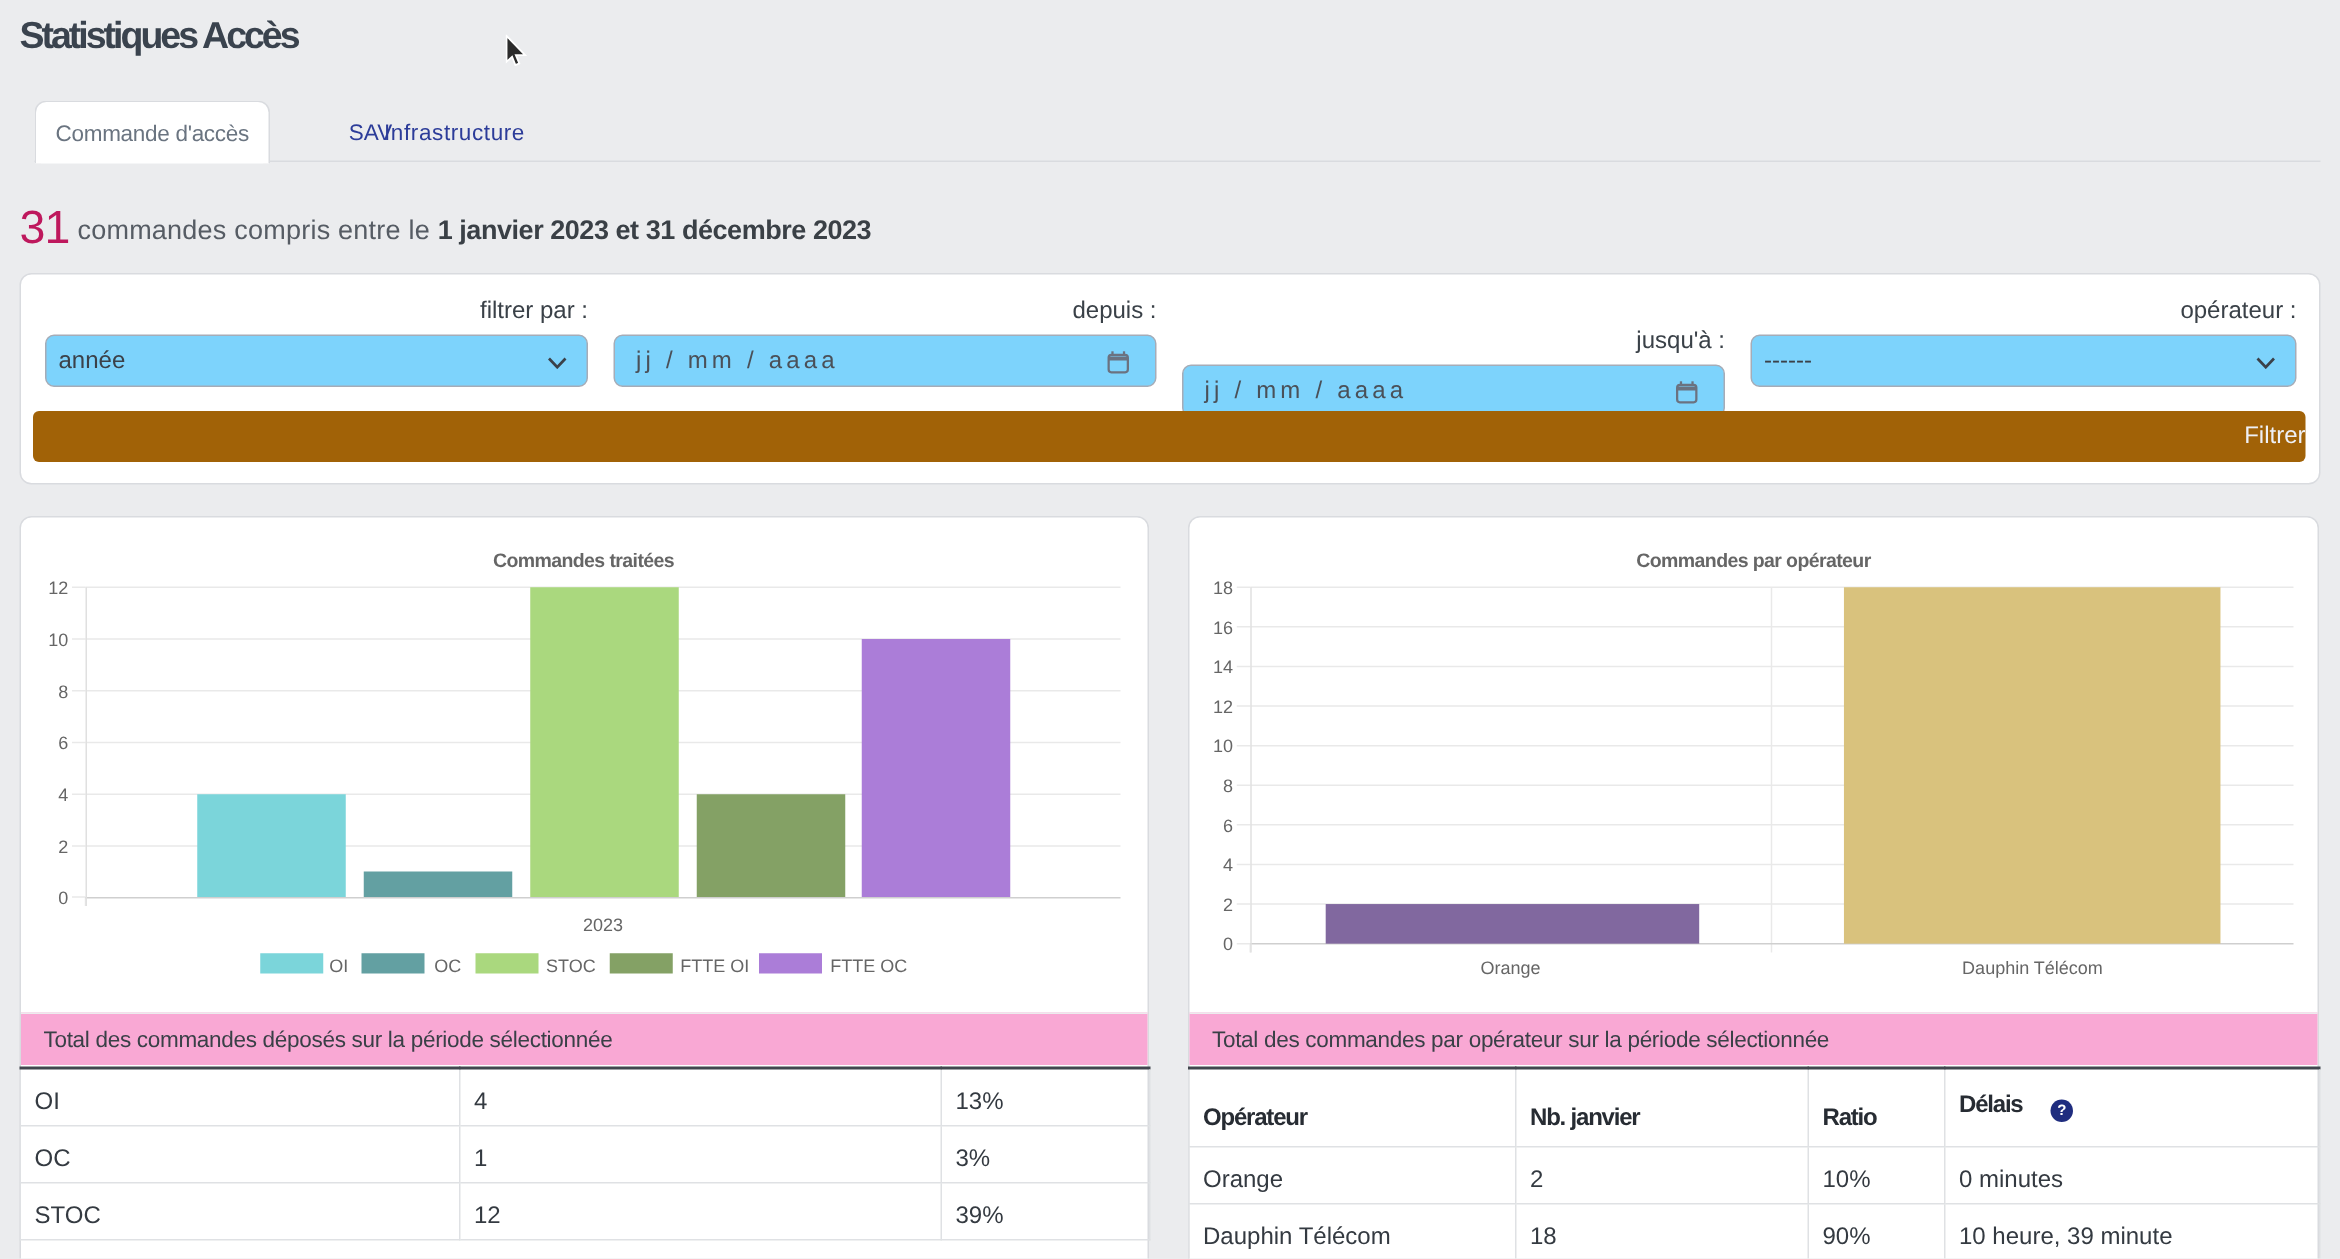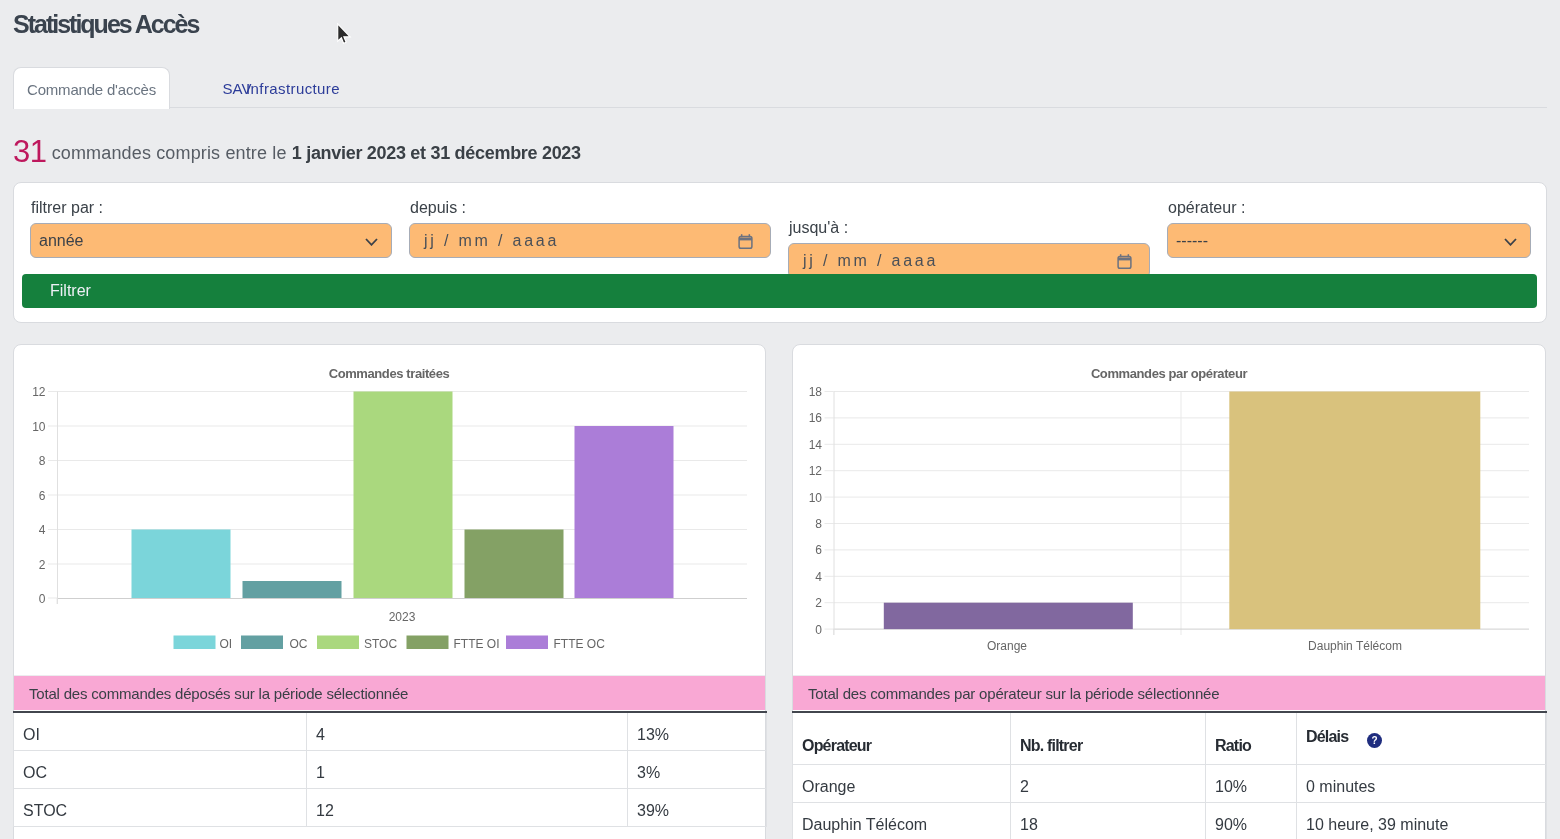--- a/index.html
+++ b/index.html
@@ -10,52 +10,52 @@
     font-family: "Liberation Sans", sans-serif;
     position: relative;
   }
   .abs { position: absolute; }
   h1 {
     position: absolute; left: 13px; top: 10px;
     font-size: 25px; font-weight: 700; color: #3a434e;
     letter-spacing: -2px;
   }
   
-  .tabs { position: absolute; left: 13px; top: 67px; right: 13px; height: 41px;
+  .tabs { position: absolute; left: 23px; top: 67px; right: 13px; height: 41px;
           border-bottom: 1px solid #d9dbdf; }
   .tab { position: absolute; top: 0; height: 41px; line-height: 44px;
          font-size: 15px; text-align: center; }
   .tab.active {
     background: #fff; border: 1px solid #d9dbdf; border-bottom: 0;
     border-radius: 8px 8px 0 0; color: #6a7480; height: 42px;
     font-size: 15px; letter-spacing: -0.2px;
   }
   .tab.other { color: #2c3c99; }
   
   .countline { position: absolute; left: 13px; top: 134px; font-size: 18px; color: #565c64; letter-spacing: 0.15px; }
   .countline .big { font-size: 31px; font-weight: 400; color: #be185d; vertical-align: -3px; letter-spacing: -0.5px; }
   .countline .bold { font-weight: 700; color: #3a4046; letter-spacing: -0.3px; }
   
   .filtercard {
     position: absolute; left: 13px; top: 182px; width: 1534px; height: 141px;
     background: #fff; border: 1px solid #d9dbdf; border-radius: 8px;
   }
-  .fcol { position: absolute; top: 16px; }
+  .fcol { position: absolute; top: 16px; text-align: right; }
   .flabel { font-size: 16px; color: #3a4148; display: block; margin-bottom: 6px; margin-left: 1px; }
   .fctl {
     height: 35px; width: 100%; border: 1px solid #a6acb7; border-radius: 6px;
-    background: #fdba74; font-size: 16px; color: #3b4149;
+    background: #7dd3fc; font-size: 16px; color: #3b4149;
     display: flex; align-items: center; padding: 0 8px; position: relative;
   }
   .fctl svg { position: absolute; }
   .dateph { color: #4a5058; letter-spacing: 2.8px; padding-left: 14px; }
   .filterbtn {
     position: absolute; left: 8px; right: 9px; top: 91px; height: 34px;
-    background: #15803d; border-radius: 4px; color: #eef0f6;
-    font-size: 16px; text-align: left; line-height: 34px; padding-left: 28px;
+    background: #a16207; border-radius: 4px; color: #eef0f6;
+    font-size: 16px; text-align: right; line-height: 34px; padding-left: 28px;
   }
   
   .card {
     position: absolute; top: 344px; background: #fff;
     border: 1px solid #d9dbdf; border-radius: 8px; height: 560px;
   }
   #cardL { left: 13px; width: 753px; }
   #cardR { left: 792px; width: 754px; }
   .strip {
     position: absolute; top: 330px; left: 0; right: 0; height: 35px;
@@ -271,21 +271,21 @@
   <table class="tbl" style="width:754px">
     <colgroup>
         <col style="width:218px">
         <col style="width:195px">
         <col style="width:91px">
         <col style="width:250px">
       </colgroup>
     <tbody>
         <tr style="height:52px">
           <th>Opérateur</th>
-          <th>Nb. filtrer</th>
+          <th>Nb. janvier</th>
           <th>Ratio</th>
           <th style="vertical-align:top;padding-top:15px">Délais <span class="badge">?</span></th>
         </tr>
     <tr style="height:38px">
           <td>Orange</td>
           <td>2</td>
           <td>10%</td>
           <td>0 minutes</td>
         </tr>
     <tr style="height:38px">

